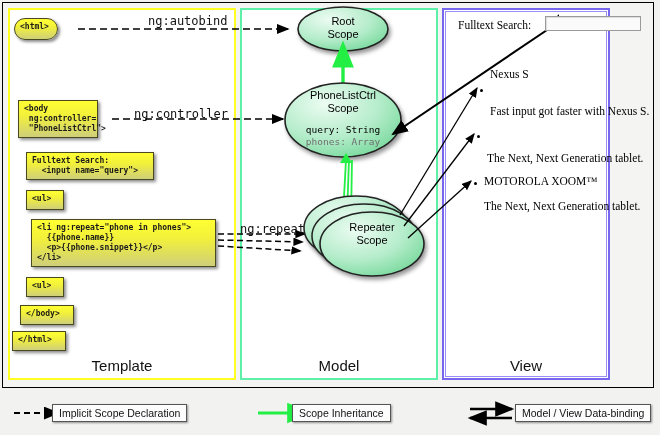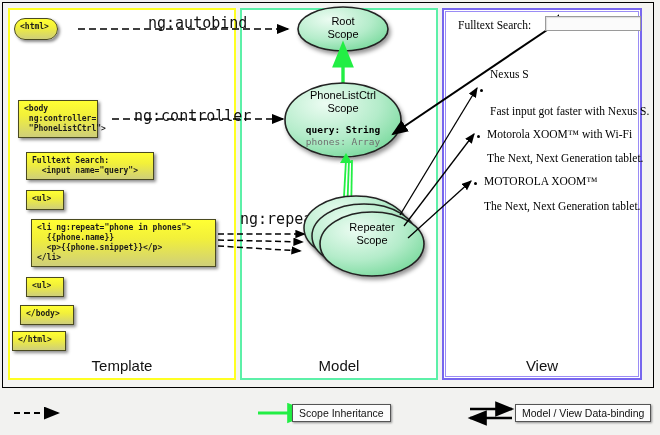--- a/index.html
+++ b/index.html
@@ -10,21 +10,21 @@
   }
   
   #frame{
     position:absolute;left:2px;top:2px;width:652px;height:386px;
     border:1.5px solid #000;background:#f4f4f2;box-sizing:border-box;
   }
   
   .panel{position:absolute;box-sizing:border-box;background:#ffffff;}
   #panel-template{left:8px;top:8px;width:228px;height:372px;border:2px solid #ffff22;}
   #panel-model{left:240px;top:8px;width:198px;height:372px;border:2px solid #5cf0a8;}
-  #panel-view{left:442px;top:8px;width:200px;height:372px;border:2px solid #7766ee;}
+  #panel-view{left:442px;top:8px;width:168px;height:372px;border:2px solid #7766ee;}
   #panel-view:after{
     content:"";position:absolute;left:1px;top:1px;right:1px;bottom:1px;
     border:1px solid #9a8cf5;pointer-events:none;
   }
   .panel-label{
     position:absolute;bottom:4px;left:0;width:100%;text-align:center;
     font-size:15px;color:#111;font-family:"Liberation Sans",sans-serif;
   }
   
   .codebox{
@@ -33,33 +33,33 @@
     background:linear-gradient(to bottom,#ffff33 0%,#f2f03a 40%,#cfcf7a 100%);
     box-shadow:2px 2px 3px rgba(0,0,0,.45);
     font-family:"DejaVu Sans Mono","Liberation Mono",monospace;
     font-size:8px;line-height:10px;color:#1a1a1a;
     padding:3px 5px;white-space:pre;
   }
   .codebox.bold{font-weight:bold;}
   
   .conn-label{
     position:absolute;font-family:"DejaVu Sans Mono","Liberation Mono",monospace;
-    font-size:15px;color:#111;white-space:nowrap;
+    font-size:12px;color:#111;white-space:nowrap;
   }
   
   .ellipse-text{
     position:absolute;text-align:center;font-family:"Liberation Sans",sans-serif;
     font-size:11px;color:#000;line-height:13px;white-space:nowrap;
   }
   .mono-prop{
     position:absolute;text-align:center;
     font-family:"DejaVu Sans Mono","Liberation Mono",monospace;
     font-size:9.5px;line-height:12px;white-space:nowrap;
   }
-  .prop-strong{color:#000;font-weight:bold;}
+  .prop-strong{color:#000;font-weight:normal;}
   .prop-dim{color:#6f6f6f;text-align:center;}
   
   .view-text{
     position:absolute;font-family:"Liberation Serif","DejaVu Serif",serif;
     font-size:11.5px;color:#000;white-space:nowrap;
   }
   #view-search-input{
     position:absolute;box-sizing:border-box;
     border:1px solid #9a9a9a;background:#fbfbfb;
     box-shadow:inset 1px 1px 1px rgba(0,0,0,.12);
@@ -112,21 +112,21 @@
 &lt;/li&gt;</div>
 
   <div class="codebox bold" style="left:26px;top:277px;width:38px;height:20px;">&lt;ul&gt;</div>
 
   <div class="codebox bold" style="left:20px;top:305px;width:54px;height:20px;">&lt;/body&gt;</div>
 
   <div class="codebox bold" style="left:12px;top:331px;width:54px;height:20px;">&lt;/html&gt;</div>
 
   <div class="conn-label" style="left:148px;top:14px;">ng:autobind</div>
   <div class="conn-label" style="left:134px;top:107px;">ng:controller</div>
-  <div class="conn-label" style="left:240px;top:210px;text-align:right;">ng:repeat</div>
+  <div class="conn-label" style="left:240px;top:222px;text-align:right;">ng:repeat</div>
 
   <svg width="660" height="435">
     <defs>
       <linearGradient id="scopeGrad" x1="0" y1="0" x2="0" y2="1">
         <stop offset="0%" stop-color="#e2f8ea"></stop>
         <stop offset="45%" stop-color="#b9eece"></stop>
         <stop offset="100%" stop-color="#74d999"></stop>
       </linearGradient>
       <radialGradient id="scopeGradR" cx="35%" cy="28%" r="85%">
         <stop offset="0%" stop-color="#ecfcf2"></stop>
@@ -207,37 +207,37 @@
   </div>
 
   <div class="view-text" style="left:458px;top:19px;">Fulltext Search:</div>
   <input id="view-search-input" style="left: 545px; top: 16px; width: 96px; height: 15px;" value="">
 
   <div class="view-bullet" style="left:480px;top:89px;"></div>
   <div class="view-text" style="left:490px;top:68px;">Nexus S</div>
   <div class="view-text" style="left:490px;top:105px;">Fast input got faster with Nexus S.</div>
 
   <div class="view-bullet" style="left:477px;top:135px;"></div>
-  <div class="view-text" style="left:487px;top:128px;">Motorola XOOM™  with Wi-Fi</div>
   <div class="view-text" style="left:487px;top:152px;">The Next, Next Generation tablet.</div>
 
   <div class="view-bullet" style="left:474px;top:182px;"></div>
   <div class="view-text" style="left:484px;top:175px;">MOTOROLA XOOM™</div>
   <div class="view-text" style="left:484px;top:200px;">The Next, Next Generation tablet.</div>
 
   <div id="legend">
     <svg width="660" height="43">
 
       <line x1="14" y1="21" x2="58" y2="21" stroke="#000" stroke-width="2" stroke-dasharray="6,4" marker-end="url(#arrowBlack)"></line>
 
       <line x1="258" y1="21" x2="300" y2="21" stroke="#22ee44" stroke-width="3.2" marker-end="url(#arrowGreen)"></line>
 
       <g>
         <line x1="470" y1="17" x2="512" y2="17" stroke="#000" stroke-width="2.4" marker-end="url(#arrowBlack)"></line>
         <line x1="512" y1="26" x2="470" y2="26" stroke="#000" stroke-width="2.4" marker-end="url(#arrowBlack)"></line>
       </g>
     </svg>
 
+    <div class="legend-box" style="left:52px;top:12px;">Implicit Scope Declaration</div>
     <div class="legend-box" style="left:292px;top:12px;">Scope Inheritance</div>
     <div class="legend-box" style="left:515px;top:12px;">Model / View Data-binding</div>
   </div>
 
 </div>
 
 </body></html>

